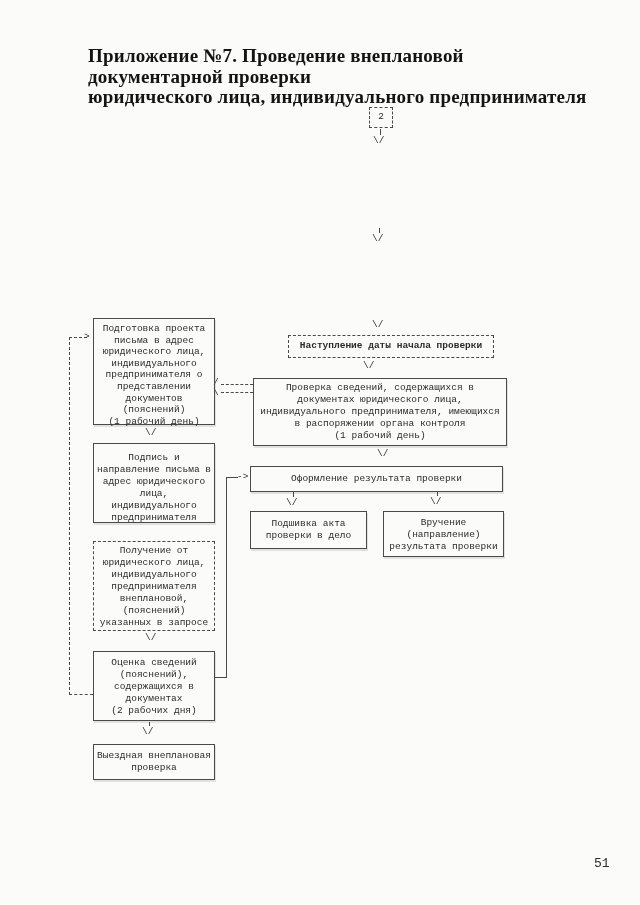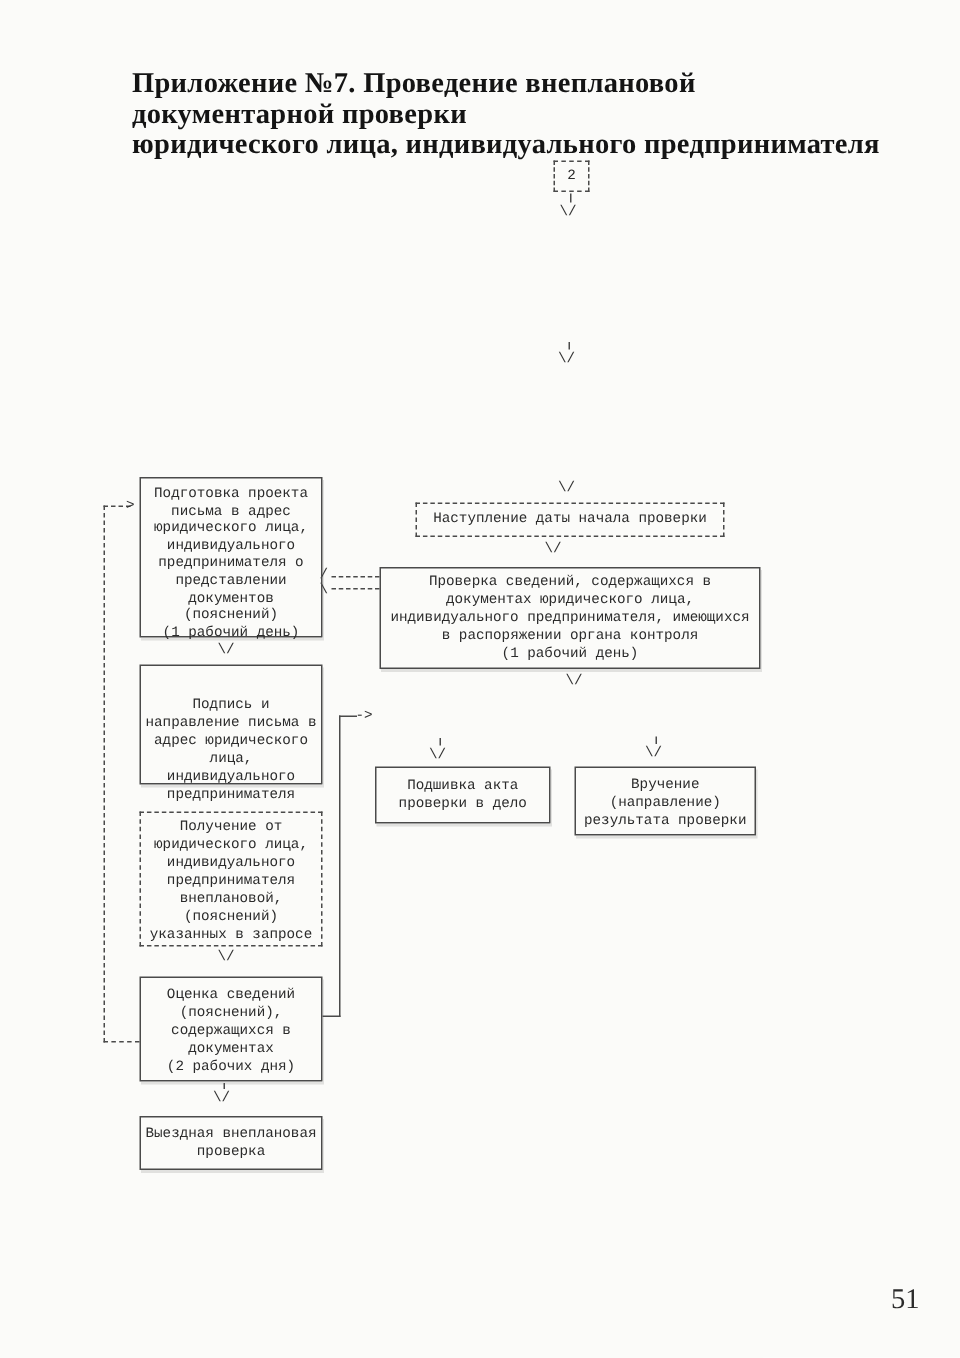--- a/index.html
+++ b/index.html
@@ -9,21 +9,21 @@
     font-family:"Liberation Mono", monospace;
   }
   .title {
     position:absolute; left:88px; top:46px; width:505px;
     font-family:"Liberation Serif", serif; font-weight:bold;
     font-size:19px; line-height:20.5px; color:#141414;
     white-space:pre-line; letter-spacing:0.2px;
   }
   .pagenum {
     position:absolute; left:594px; top:856px;
-    font-family:Liberation Serif, serif; font-size:19px; color:#2b2b2b;
+    font-family:Liberation Mono, monospace; font-size:13px; color:#2b2b2b;
   }
   .box {
     position:absolute; box-sizing:border-box;
     border:1px solid #4a4a4a; background:transparent;
     font-family:"Liberation Mono", monospace; font-size:9.5px; line-height:12px;
     color:#2b2b2b; text-align:center; white-space:pre-line;
     box-shadow:1px 2px 0 rgba(130,130,130,0.22);
   }
   .box.dashed { border-style:dashed; box-shadow:none; }
   .tight { line-height:11.6px; }
@@ -48,37 +48,38 @@
   <div class="vline dashed" style="left:380px; top:129px; height:6px;"></div>
   <div class="glyph" style="left:373px; top:136px;">\/</div>
 
 
   <div class="vline" style="left:379px; top:228px; height:5px;"></div>
   <div class="glyph" style="left:372px; top:234px;">\/</div>
 
 
   <div class="glyph" style="left:372px; top:320px;">\/</div>
 
-  <div class="box dashed" style="left:277px; top:335px; width:206px; height:23px; padding-top:4px;">Наступление даты начала проверки</div>
+  <div class="box dashed" style="left:288px; top:335px; width:206px; height:23px; padding-top:4px;font-weight:bold;">Наступление даты начала проверки</div>
 
   <div class="glyph" style="left:363px; top:361px;">\/</div>
 
   <div class="box" style="left:253px; top:378px; width:254px; height:68px; padding-top:3px;">Проверка сведений, содержащихся в
 документах юридического лица,
 индивидуального предпринимателя, имеющихся
 в распоряжении органа контроля
 (1 рабочий день)</div>
 
   <div class="hline dashed" style="left:221px; top:384px; width:32px;"></div>
   <div class="hline dashed" style="left:221px; top:392px; width:32px;"></div>
   <div class="glyph" style="left:213px; top:378px;">/</div>
   <div class="glyph" style="left:213px; top:388px;">\</div>
 
   <div class="glyph" style="left:377px; top:449px;">\/</div>
 
+  <div class="box" style="left:250px; top:466px; width:253px; height:26px; padding-top:6px;">Оформление результата проверки</div>
 
   <div class="vline" style="left:293px; top:492px; height:5px;"></div>
   <div class="glyph" style="left:286px; top:498px;">\/</div>
   <div class="vline" style="left:437px; top:491px; height:5px;"></div>
   <div class="glyph" style="left:430px; top:497px;">\/</div>
 
   <div class="box" style="left:383px; top:511px; width:121px; height:46px; padding-top:5px;">Вручение
 (направление)
 результата проверки</div>
 
@@ -90,21 +91,21 @@
 юридического лица,
 индивидуального
 предпринимателя о
 представлении
 документов
 (пояснений)
 (1 рабочий день)</div>
 
   <div class="glyph" style="left:145px; top:428px;">\/</div>
 
-  <div class="box" style="left:93px; top:443px; width:122px; height:80px; padding-top:20px;">Подпись и
+  <div class="box" style="left:93px; top:443px; width:122px; height:80px; padding-top:8px;">Подпись и
 направление письма в
 адрес юридического
 лица,
 индивидуального
 предпринимателя</div>
 
   <div class="box dashed" style="left:93px; top:541px; width:122px; height:90px; padding-top:3px;">Получение от
 юридического лица,
 индивидуального
 предпринимателя

